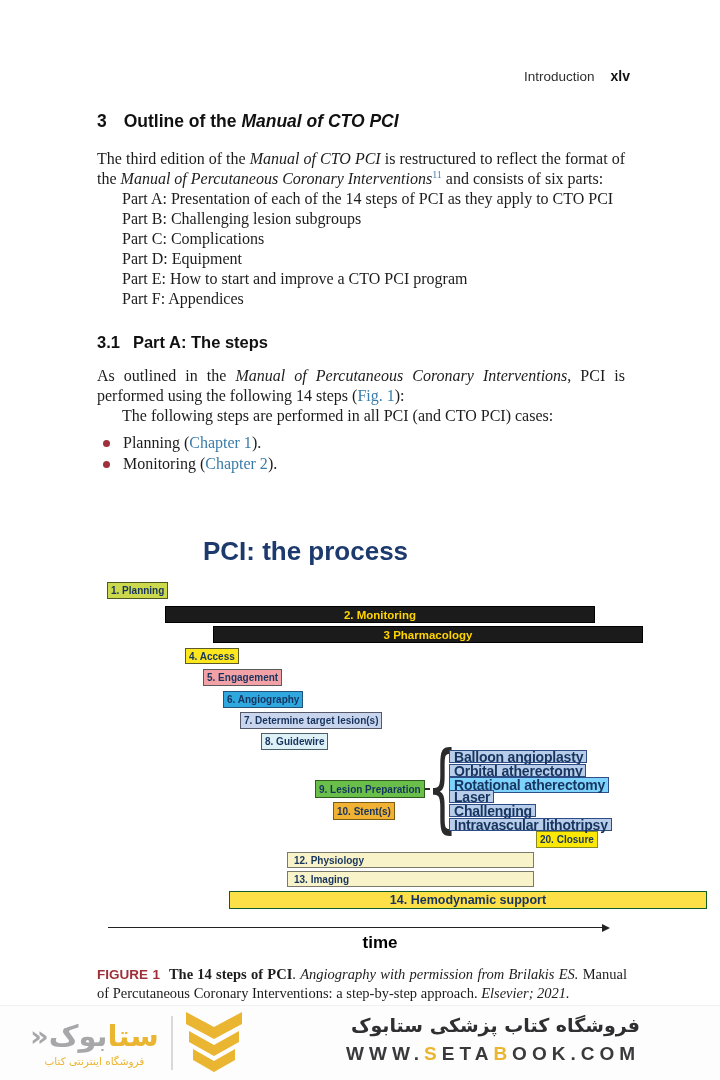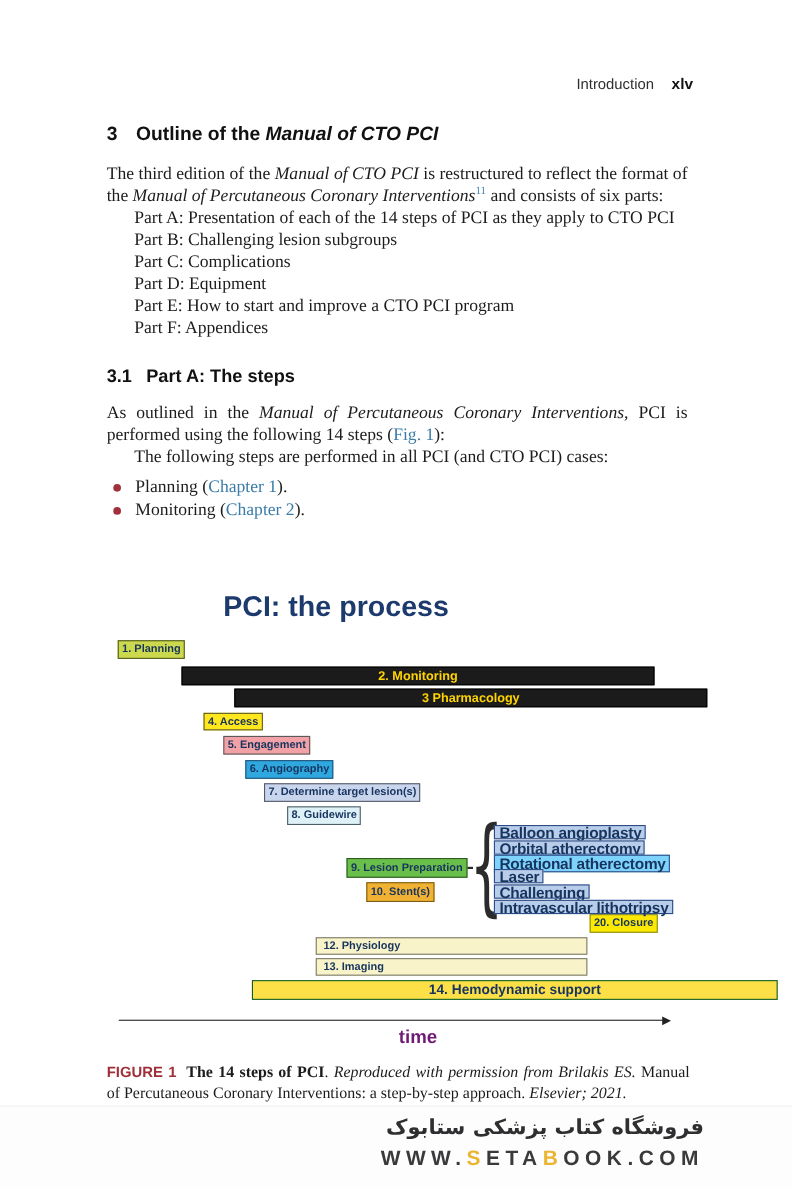--- a/index.html
+++ b/index.html
@@ -44,21 +44,21 @@
   .bar.left{justify-content:flex-start;padding-left:6px;}
   .bar.sub{font-size:14px;letter-spacing:-0.2px;justify-content:flex-start;padding-left:4px;}
   .brace{position:absolute;left:327px;top:162px;width:20px;height:92px;
     font-family:"DejaVu Sans",sans-serif;font-size:96px;line-height:92px;color:#2b2b2b;
     transform:scaleX(0.5);transform-origin:left center;}
   .brace-connector{position:absolute;left:321px;top:209px;width:9px;height:2px;background:#2b2b2b;}
   .time-line{position:absolute;left:8px;top:348px;width:495px;height:0;border-top:1.6px solid #222;}
   .time-arrowhead{position:absolute;left:502px;top:345px;width:0;height:0;
     border-left:8px solid #222;border-top:4px solid transparent;border-bottom:4px solid transparent;}
   .time-label{position:absolute;left:180px;top:354px;width:200px;text-align:center;
-    font-family:"Liberation Sans",sans-serif;font-weight:bold;font-size:17px;color:#701a75;}
+    font-family:"Liberation Sans",sans-serif;font-weight:bold;font-size:17px;color:#000000;}
 
   
   .fig-caption{position:absolute;left:97px;top:950px;width:530px;font-size:14.5px;
     line-height:19.5px;text-align:justify;color:#1c1c1c;}
   .figlabel{font-family:"Liberation Sans",sans-serif;font-weight:bold;color:#9e2f38;
     font-size:13.5px;padding-right:9px;}
   .fig-caption b{font-weight:bold;}
 
   
   .footer{position:absolute;left:0;top:1005px;width:720px;height:75px;background:#fdfdfd;
@@ -145,20 +145,34 @@
       <div class="bar wide" style="left: 86px; top: 312px; height: 18px; width: 478px; background: #fde047; border-color: rgb(15, 94, 42); margin-left: 43px;">14. Hemodynamic support</div>
       <div class="bar sub" style="left: 349px; top: 171px; height: 13px; min-width: 72px; background: rgb(183, 205, 233); border-color: rgb(46, 77, 134);">Balloon angioplasty</div>
       <div class="bar sub" style="left: 349px; top: 185px; height: 13px; min-width: 74px; background: rgb(183, 205, 233); border-color: rgb(46, 77, 134);">Orbital atherectomy</div>
       <div class="bar sub" style="left: 349px; top: 198px; height: 16px; min-width: 83px; background: #7dd3fc; border-color: rgb(46, 77, 134);">Rotational atherectomy</div>
       <div class="bar sub" style="left: 349px; top: 211px; height: 13px; min-width: 29px; background: rgb(183, 205, 233); border-color: rgb(46, 77, 134);">Laser</div>
       <div class="bar sub" style="left: 349px; top: 225px; height: 13px; min-width: 60px; background: rgb(183, 205, 233); border-color: rgb(46, 77, 134);">Challenging</div>
       <div class="bar sub" style="left: 349px; top: 239px; height: 13px; min-width: 84px; background: rgb(183, 205, 233); border-color: rgb(46, 77, 134);">Intravascular lithotripsy</div>
     </div>
 </div>
 
-<p class="fig-caption"><span class="figlabel">FIGURE 1</span><b>The 14 steps of PCI</b><span>. </span><i>Reproduced with permission from Brilakis ES.</i><span> Manual of Percutaneous Coronary Interventions: a step-by-step approach. </span><i>Elsevier; 2021.</i></p>
+<p class="fig-caption"><span class="figlabel">FIGURE 1</span><b>The 14 steps of PCI</b><span>. </span><i>Angiography with permission from Brilakis ES.</i><span> Manual of Percutaneous Coronary Interventions: a step-by-step approach. </span><i>Elsevier; 2021.</i></p>
 
 <div class="footer">
+  <div class="footer-left">
+    <div class="wordmark">
+      <div class="wordmark-main" dir="rtl">
+        <span class="wm-gold">ستا</span><span class="wm-gray">بوک</span><span class="wm-gray">«</span>
+      </div>
+      <div class="wordmark-tagline" dir="rtl">فروشگاه اینترنتی کتاب</div>
+    </div>
+    <div class="logo-divider"></div>
+    <svg width="58" height="62" viewBox="0 0 58 62">
+      <polygon points="1,0 29,15 57,0 57,12 29,27 1,12" fill="#eab530"></polygon>
+      <polygon points="4,19 29,33 54,19 54,30 29,44 4,30" fill="#eab530"></polygon>
+      <polygon points="8,37 29,49 50,37 50,48 29,60 8,48" fill="#eab530"></polygon>
+    </svg>
+  </div>
   <div class="footer-right">
     <div class="store-line" dir="rtl">فروشگاه کتاب پزشکی ستابوک</div>
     <div class="site-url"><span style="color: rgb(58, 58, 60);">WWW.</span><span style="color: rgb(234, 181, 48);">S</span><span style="color: rgb(58, 58, 60);">ETA</span><span style="color: rgb(234, 181, 48);">B</span><span style="color: rgb(58, 58, 60);">OOK.COM</span></div>
   </div>
 </div>
 
 </body></html>

